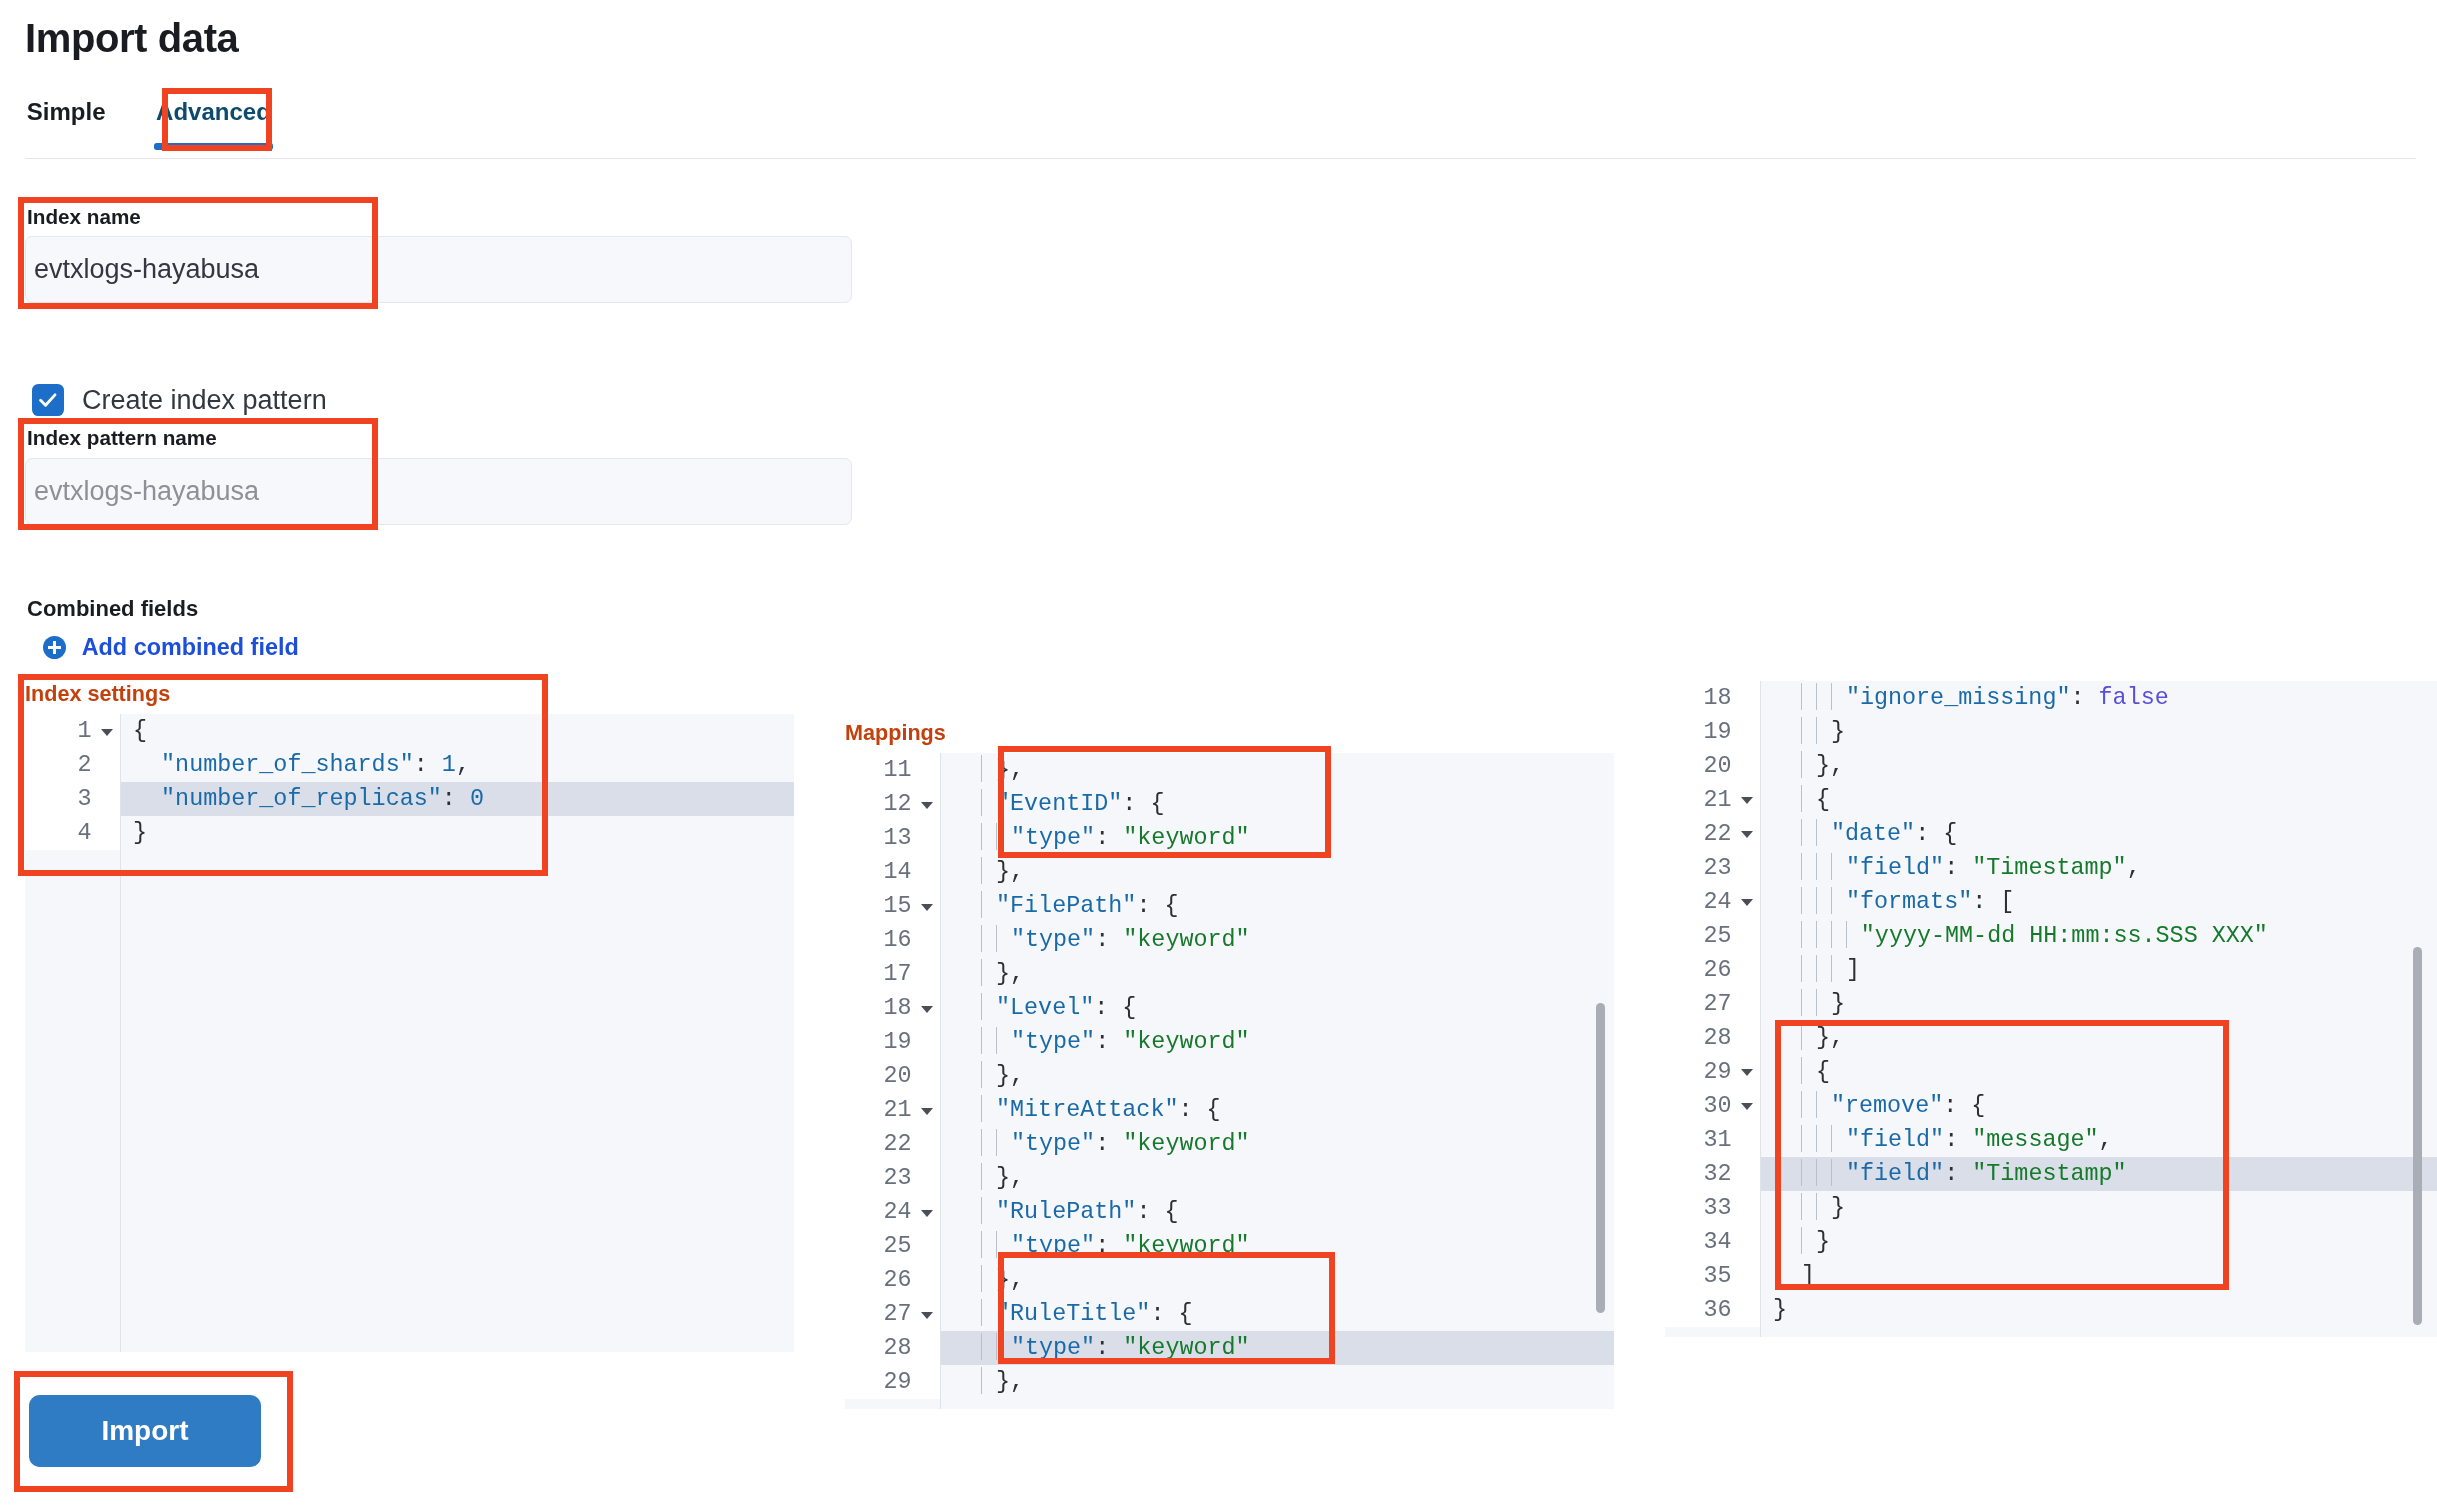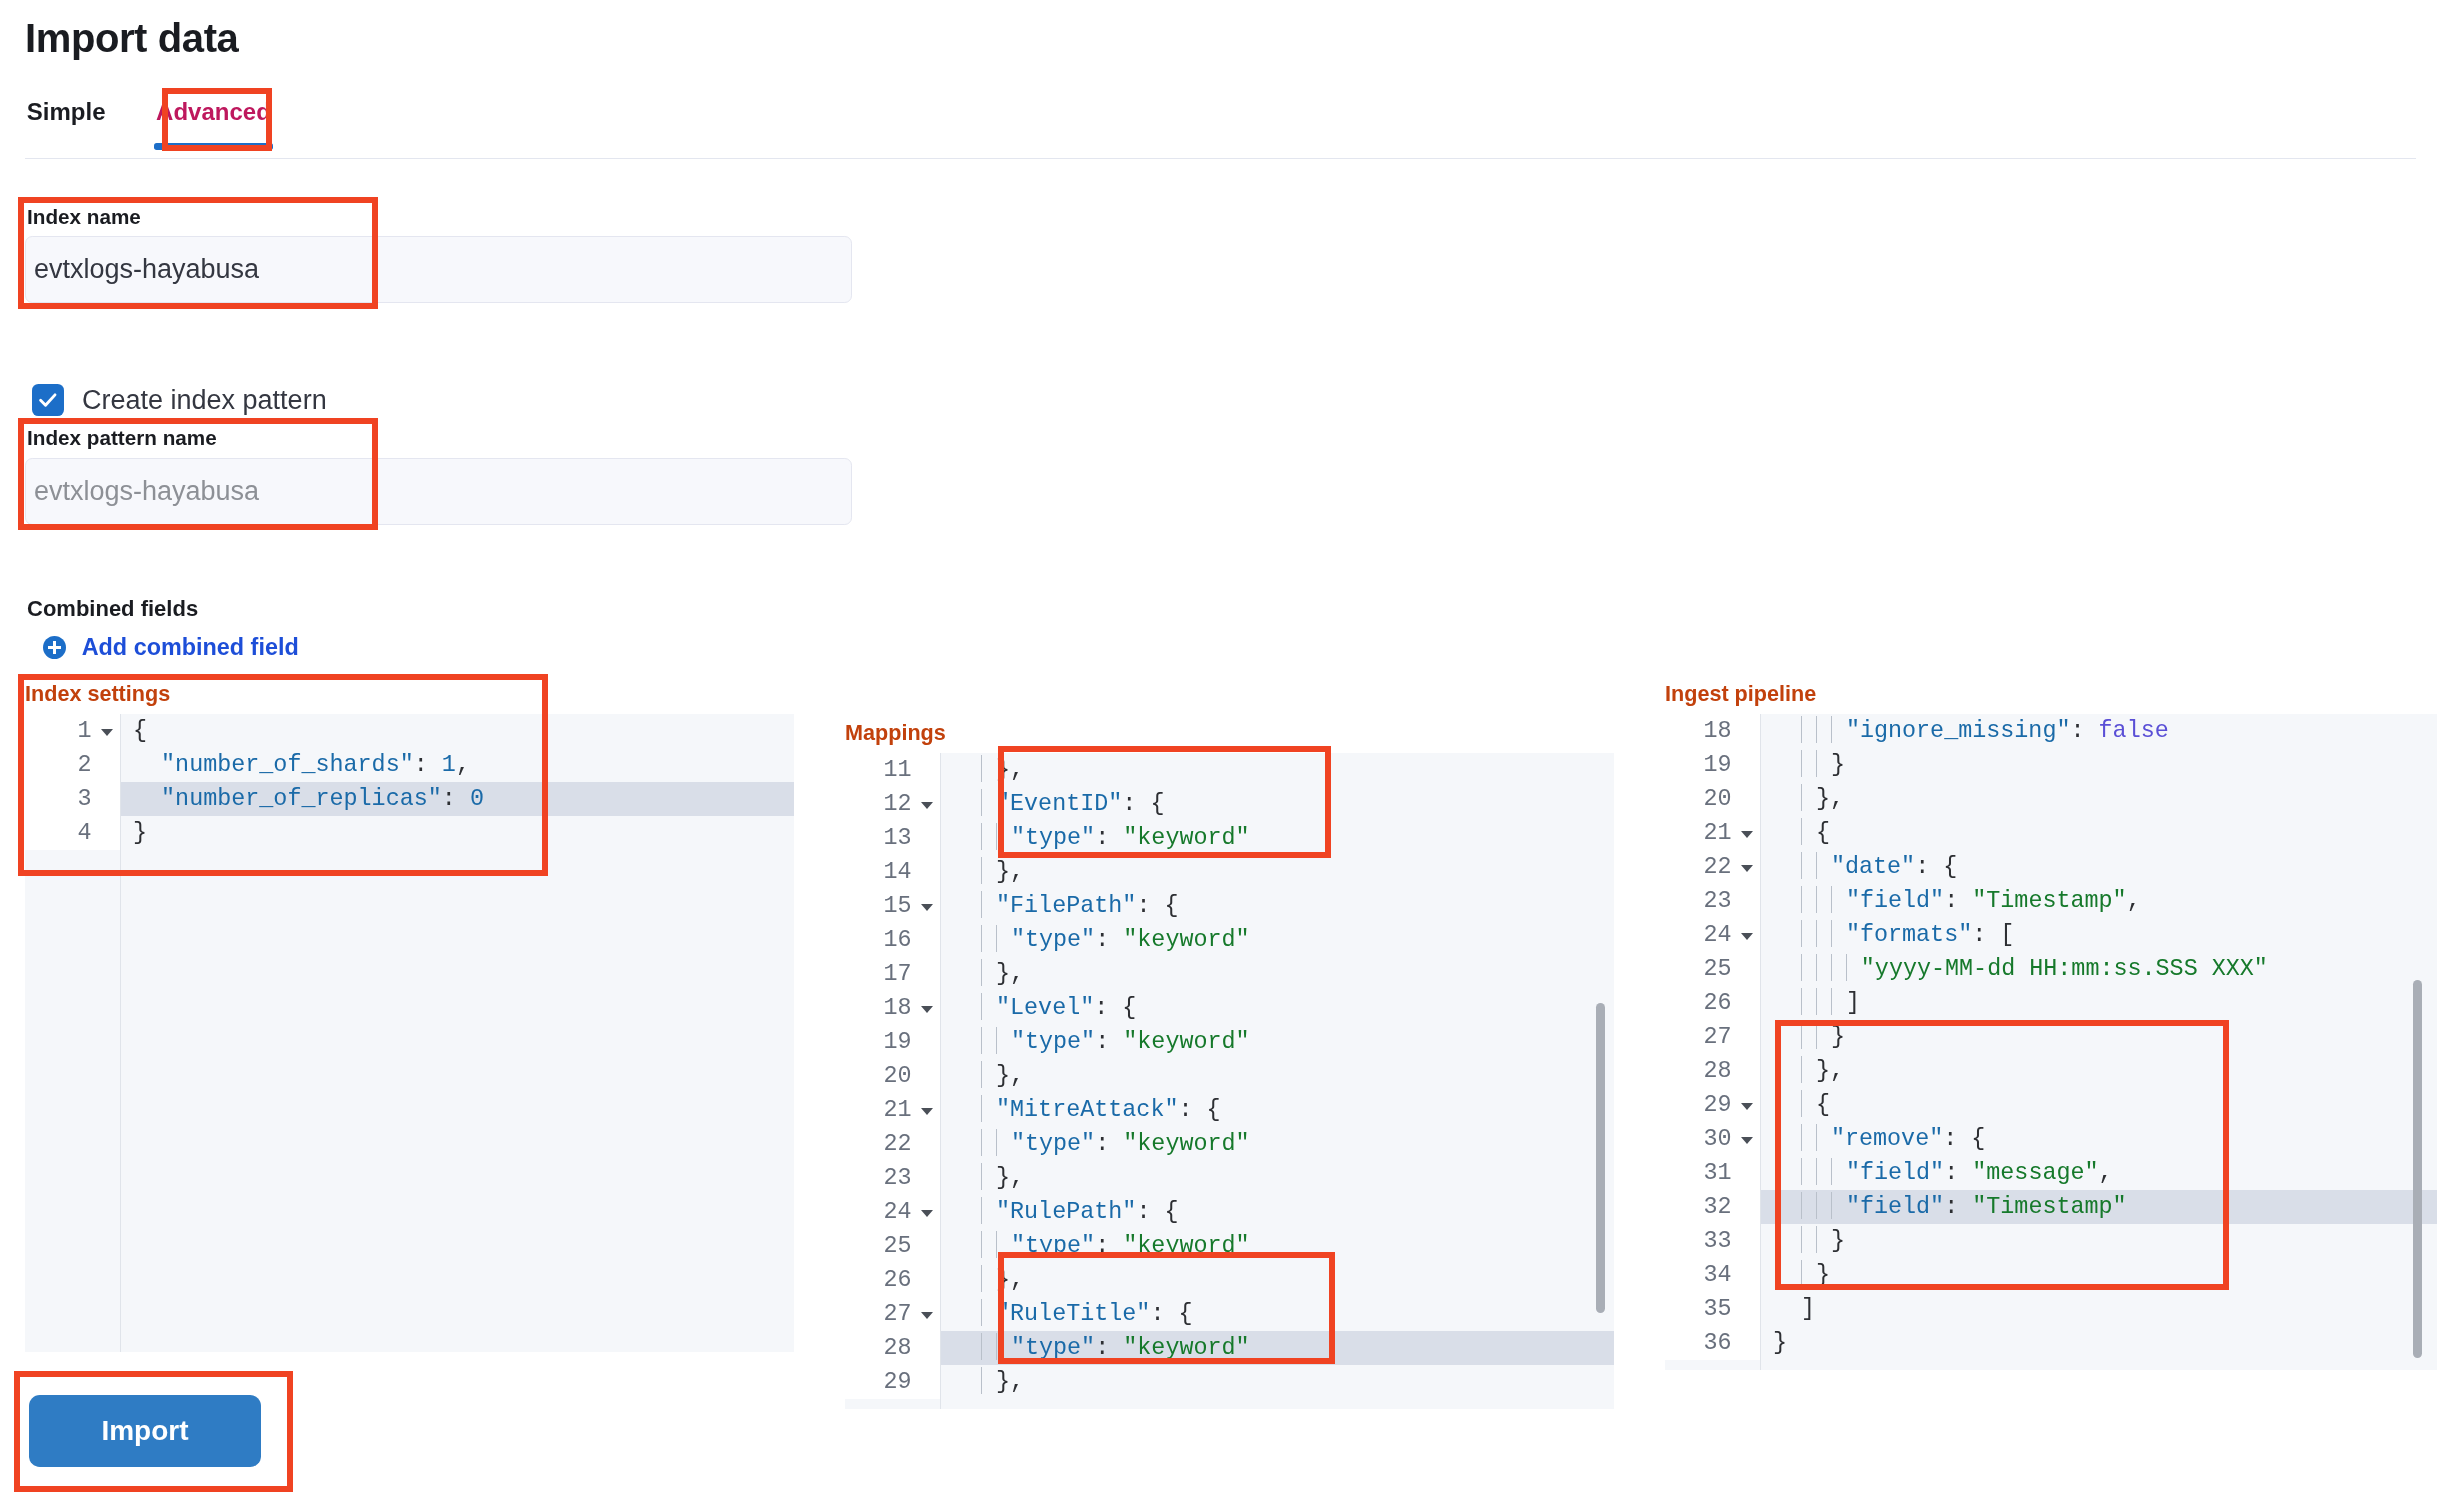--- a/index.html
+++ b/index.html
@@ -38,21 +38,21 @@
   .tab {
     font-size: 24px;
     font-weight: bold;
     padding: 5.4px 1.8px 21.6px 1.8px;
     margin-right: 47px;
     color: #1a1c21;
     cursor: pointer;
     position: relative;
   }
   .tab.active {
-    color: #be185d;
+    color: #0c4a6e;
   }
   .tab.active::after {
     content: "";
     position: absolute;
     left: 0; right: 0;
     bottom: -1.8px;
     height: 6.3px;
     background: #1c6ec8;
     border-radius: 2.7px;
   }
@@ -310,21 +310,20 @@
       <div class="code-line"><div class="gutter">25</div><div class="fold"></div><div class="code-text">&nbsp;&nbsp;<span class="ig"></span>&nbsp;<span class="ig"></span>&nbsp;<span class="k">"type"</span><span class="p">:</span><span class="p"> </span><span class="s">"keyword"</span></div></div>
       <div class="code-line"><div class="gutter">26</div><div class="fold"></div><div class="code-text">&nbsp;&nbsp;<span class="ig"></span>&nbsp;<span class="p">},</span></div></div>
       <div class="code-line"><div class="gutter">27</div><div class="fold on"></div><div class="code-text">&nbsp;&nbsp;<span class="ig"></span>&nbsp;<span class="k">"RuleTitle"</span><span class="p">:</span><span class="p"> {</span></div></div>
       <div class="code-line hl"><div class="gutter">28</div><div class="fold"></div><div class="code-text">&nbsp;&nbsp;<span class="ig"></span>&nbsp;<span class="ig"></span>&nbsp;<span class="k">"type"</span><span class="p">:</span><span class="p"> </span><span class="s">"keyword"</span></div></div>
       <div class="code-line"><div class="gutter">29</div><div class="fold"></div><div class="code-text">&nbsp;&nbsp;<span class="ig"></span>&nbsp;<span class="p">},</span></div></div>
     <div class="vscroll" style="top:250px; height:310px;"></div>
   </div>
 </div>
 
 <div class="editor-block" style="left:1665px; top:681px; width:773px;">
-  <div class="editor-title">Ingest pipeline</div>
   <div class="editor" id="ed-ingest-pipeline" style="height:656px;">
       <div class="code-line"><div class="gutter">18</div><div class="fold"></div><div class="code-text">&nbsp;&nbsp;<span class="ig"></span>&nbsp;<span class="ig"></span>&nbsp;<span class="ig"></span>&nbsp;<span class="k">"ignore_missing"</span><span class="p">:</span><span class="p"> </span><span class="b">false</span></div></div>
       <div class="code-line"><div class="gutter">19</div><div class="fold"></div><div class="code-text">&nbsp;&nbsp;<span class="ig"></span>&nbsp;<span class="ig"></span>&nbsp;<span class="p">}</span></div></div>
       <div class="code-line"><div class="gutter">20</div><div class="fold"></div><div class="code-text">&nbsp;&nbsp;<span class="ig"></span>&nbsp;<span class="p">},</span></div></div>
       <div class="code-line"><div class="gutter">21</div><div class="fold on"></div><div class="code-text">&nbsp;&nbsp;<span class="ig"></span>&nbsp;<span class="p">{</span></div></div>
       <div class="code-line"><div class="gutter">22</div><div class="fold on"></div><div class="code-text">&nbsp;&nbsp;<span class="ig"></span>&nbsp;<span class="ig"></span>&nbsp;<span class="k">"date"</span><span class="p">:</span><span class="p"> {</span></div></div>
       <div class="code-line"><div class="gutter">23</div><div class="fold"></div><div class="code-text">&nbsp;&nbsp;<span class="ig"></span>&nbsp;<span class="ig"></span>&nbsp;<span class="ig"></span>&nbsp;<span class="k">"field"</span><span class="p">:</span><span class="p"> </span><span class="s">"Timestamp"</span><span class="p">,</span></div></div>
       <div class="code-line"><div class="gutter">24</div><div class="fold on"></div><div class="code-text">&nbsp;&nbsp;<span class="ig"></span>&nbsp;<span class="ig"></span>&nbsp;<span class="ig"></span>&nbsp;<span class="k">"formats"</span><span class="p">:</span><span class="p"> [</span></div></div>
       <div class="code-line"><div class="gutter">25</div><div class="fold"></div><div class="code-text">&nbsp;&nbsp;<span class="ig"></span>&nbsp;<span class="ig"></span>&nbsp;<span class="ig"></span>&nbsp;<span class="ig"></span>&nbsp;<span class="s">"yyyy-MM-dd HH:mm:ss.SSS XXX"</span></div></div>
       <div class="code-line"><div class="gutter">26</div><div class="fold"></div><div class="code-text">&nbsp;&nbsp;<span class="ig"></span>&nbsp;<span class="ig"></span>&nbsp;<span class="ig"></span>&nbsp;<span class="p">]</span></div></div>

